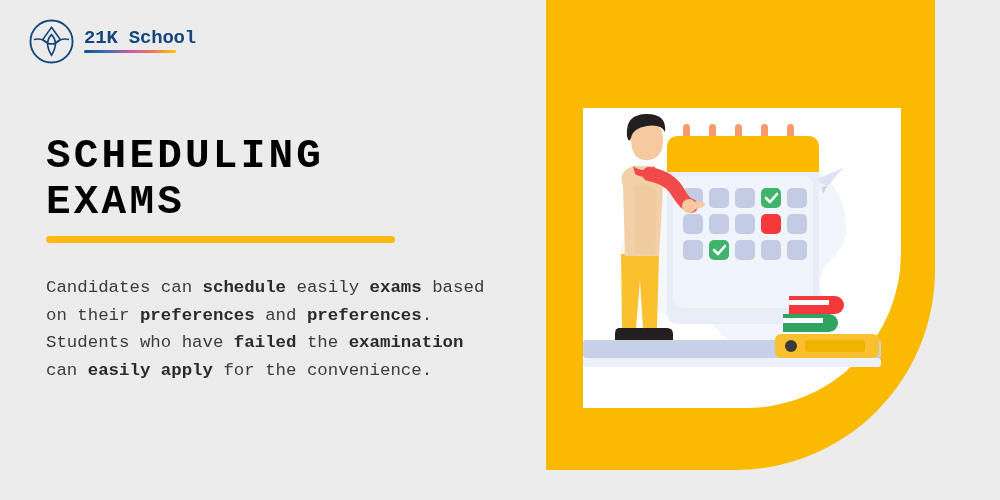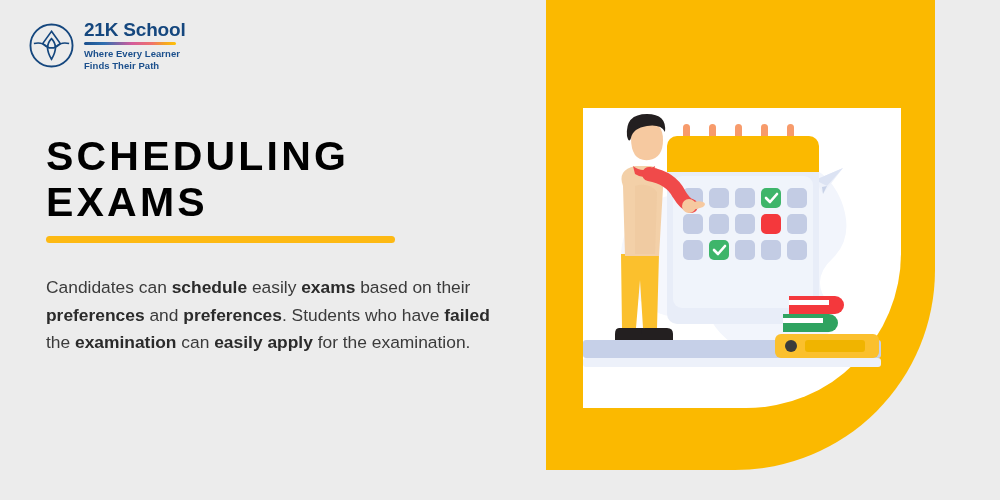--- a/index.html
+++ b/index.html
@@ -6,20 +6,21 @@
   html, body {
     width:1000px; height:500px;
     background:#ececec;
     font-family:"Liberation Sans", sans-serif;
     overflow:hidden;
   }
   .slide {
     position:relative;
     width:1000px; height:492px;
     background:#ececec;
+    font-family:Liberation Mono, monospace;
   }
 
   
   .logo { position:absolute; left:28px; top:18px; display:flex; align-items:center; gap:9px; }
   .logo-mark { width:47px; height:47px; flex:none; }
   .logo-text { display:flex; flex-direction:column; padding-top:2px; }
   .logo-name {
     font-size:19px; font-weight:bold; color:#15477e;
     letter-spacing:-0.2px; line-height:1.05;
   }
@@ -78,32 +79,28 @@
         <circle cx="24" cy="24" r="21.5" fill="none" stroke="#15477e" stroke-width="1.9"></circle>
         <path d="M24 9.5 L33 22 Q24 31 15 22 Z" fill="none" stroke="#15477e" stroke-width="1.7"></path>
         <path d="M24 17 Q32 25 24 38 Q16 25 24 17 Z" fill="none" stroke="#15477e" stroke-width="1.7"></path>
         <path d="M6 22 Q14 20 19 25" fill="none" stroke="#15477e" stroke-width="1.7"></path>
         <path d="M42 22 Q34 20 29 25" fill="none" stroke="#15477e" stroke-width="1.7"></path>
       </svg>
     </span>
     <span class="logo-text">
       <span class="logo-name">21K School</span>
       <span class="logo-rule"></span>
-      <span class="logo-tag">
-        <span>Where Every Learner</span><br>
-        <span>Finds Their Path</span>
-      </span>
     </span>
   </div>
 
   <h1 class="headline">SCHEDULING
 EXAMS</h1>
   <div class="rule"></div>
 
-  <p class="body-copy"><span>Candidates can </span><b>schedule</b><span> easily </span><b>exams</b><span> based on their </span><b>preferences</b><span> and </span><b>preferences</b><span>. Students who have </span><b>failed</b><span> the </span><b>examination</b><span> can </span><b>easily apply</b><span> for the examination.</span></p>
+  <p class="body-copy"><span>Candidates can </span><b>schedule</b><span> easily </span><b>exams</b><span> based on their </span><b>preferences</b><span> and </span><b>preferences</b><span>. Students who have </span><b>failed</b><span> the </span><b>examination</b><span> can </span><b>easily apply</b><span> for the convenience.</span></p>
 
   <div class="panel"></div>
   <div class="panel-inner"></div>
 
   <div class="art">
     <svg viewBox="0 0 318 300">
 
       <path d="M190 60 Q238 46 258 92 Q272 128 250 150 Q226 172 246 196 Q262 220 230 236 L150 236 Q112 210 124 160 Q136 108 190 60 Z" fill="#F2F5FC"></path>
       <circle cx="100" cy="148" r="62" fill="#F5F7FD"></circle>
 

